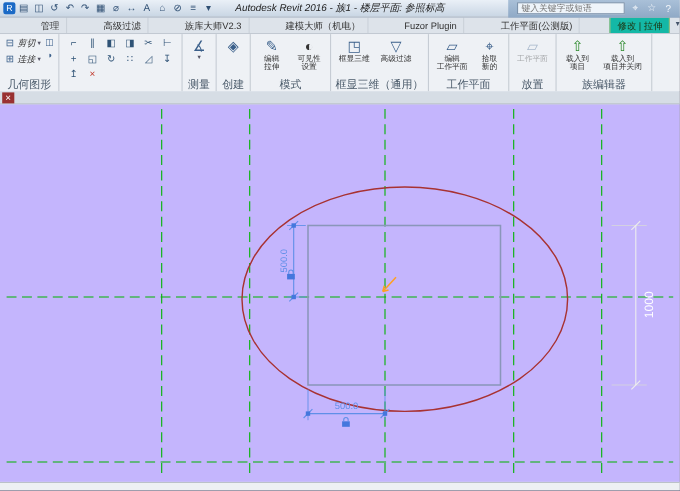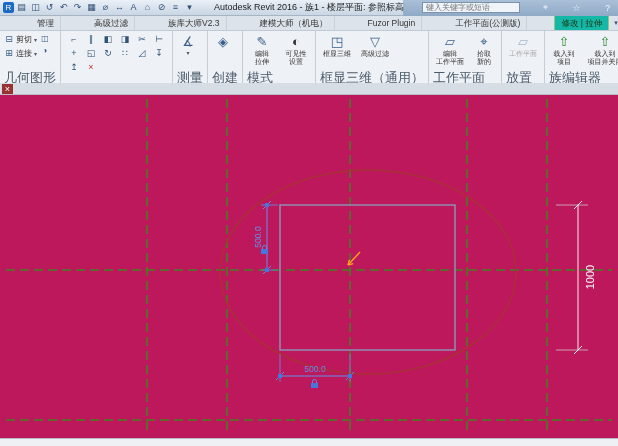--- a/index.html
+++ b/index.html
@@ -9,45 +9,45 @@
 
   
   .titlebar { height:16px; flex:0 0 16px; background:linear-gradient(#eaf0f7,#c9d6e4);
               border-bottom:1px solid #a8b4c2; display:flex; align-items:center; position:relative; }
   .qat { display:flex; align-items:center; gap:1px; padding-left:3px; }
   .app-badge { width:11px; height:11px; background:#1b6ac6; color:#fff; font-size:8px; line-height:11px;
                text-align:center; border-radius:2px; }
   .qat-btn { width:13px; height:13px; font-size:9px; line-height:13px; text-align:center; color:#2f4f73;
              border-radius:2px; }
   .app-title { position:absolute; left:0; right:0; text-align:center; font-size:9px; color:#222;
-               pointer-events:none; }
-  .infocenter { margin-left:auto; display:flex; align-items:center; gap:20px; height:16px;
-                background:linear-gradient(#a9c0d8,#8fa9c6); padding:0 5px 0 19px; }
+               pointer-events:none;font-style:italic; }
+  .infocenter { margin-left:auto; display:flex; align-items:center; gap:4px; height:16px;
+                background:linear-gradient(#a9c0d8,#8fa9c6); padding:0 5px 0 8px; }
   .search-input { width:98px; height:11px; font-size:8px; border:1px solid #7d93ac; background:#eef4fa;
                   color:#333; padding:0 3px; }
   .ic-icon { font-size:9px; color:#f2f6fa; width:11px; text-align:center; }
 
   
   .tabs-row { height:15px; flex:0 0 15px; background:#dde3ea; display:flex; align-items:flex-end;
               padding-left:4px; border-bottom:1px solid #c2c9d2; }
   .tab { font-size:8.5px; color:#333; line-height:14px; padding:0 6px; border-right:1px solid #cad1d9;
          white-space:nowrap;margin-left:27px; }
   .tab.active { background:#14b8a6; border:1px solid #9ebf7e; border-bottom:none; color:#1d3310; }
   .tab-caret { font-size:7px; color:#44546a; padding:0 5px; line-height:14px; }
 
   
   .ribbon { height:52px; flex:0 0 52px; background:#eef1f5; display:flex; align-items:stretch; }
   .panel { display:flex; flex-direction:column; border-right:1px solid #c6ccd4; }
   .panel-content { flex:1; display:flex; align-items:flex-start; padding:1px 2px; }
-  .panel-label { height:11px; flex:0 0 11px; font-size:13px; line-height:11px; text-align:left;
+  .panel-label { height:11px; flex:0 0 11px; font-size:10px; line-height:11px; text-align:center;
                  color:#4a5a6a; white-space:nowrap; padding:0 4px; }
   .col { display:flex; flex-direction:column; }
   .small-btn { display:flex; align-items:center; gap:2px; height:14px; padding:0 2px; }
   .sb-icon { font-size:9px; color:#3a5f8a; width:10px; text-align:center; }
-  .sb-label { font-size:8px; color:#333; white-space:nowrap; }
+  .sb-label { font-size:8px; color:#333; white-space:nowrap;font-style:italic; }
   .sb-caret { font-size:6px; color:#556; }
   .mini { padding:2px 1px; gap:3px; }
   .mini-icon { font-size:8px; color:#3a5f8a; width:10px; text-align:center; }
   .tool-grid { display:grid; grid-template-columns:repeat(6,16px); grid-auto-rows:13px; gap:1px;
                padding:1px 3px; }
   .tool { font-size:9px; line-height:13px; text-align:center; color:#2f5376; }
   .tool-delete { color:#c0392b; }
   .big-btn { display:flex; flex-direction:column; align-items:center; padding:2px 2px 0 2px; }
   .bb-icon { font-size:13px; line-height:15px; color:#3a5f8a; }
   .bb-label { font-size:7px; line-height:1.15; text-align:center; white-space:pre-line; color:#333;
@@ -55,21 +55,21 @@
   .icon-green { color:#2e8b2e; }
   .icon-dark { color:#333; }
   .btn-disabled { opacity:.4; }
   .w34 { width:34px; } .w30 { width:30px; } .w38 { width:38px; } .w48 { width:48px; } .w26 { width:26px; }
 
   
   .options-bar { height:12px; flex:0 0 12px; background:#d6dde5; border-bottom:1px solid #b6bdc6;
                  display:flex; align-items:center; padding-left:2px; }
   .close-box { width:11px; height:10px; background:#993131; color:#fff; font-size:9px; line-height:10px;
                text-align:center; }
-  .canvas { flex:0 0 343px; height:343px; position:relative; background:#be185d; }
+  .canvas { flex:0 0 343px; height:343px; position:relative; background:#c4b5fd; }
   .canvas svg { position:absolute; inset:0; }
   svg text { font-family:"Liberation Sans","DejaVu Sans",sans-serif; }
 
   
   .statusbar { flex:1; background:#eef0f3; border-top:1px solid #b5bcc4; }
 </style>
 </head>
 <body>
 
 <div class="app">

